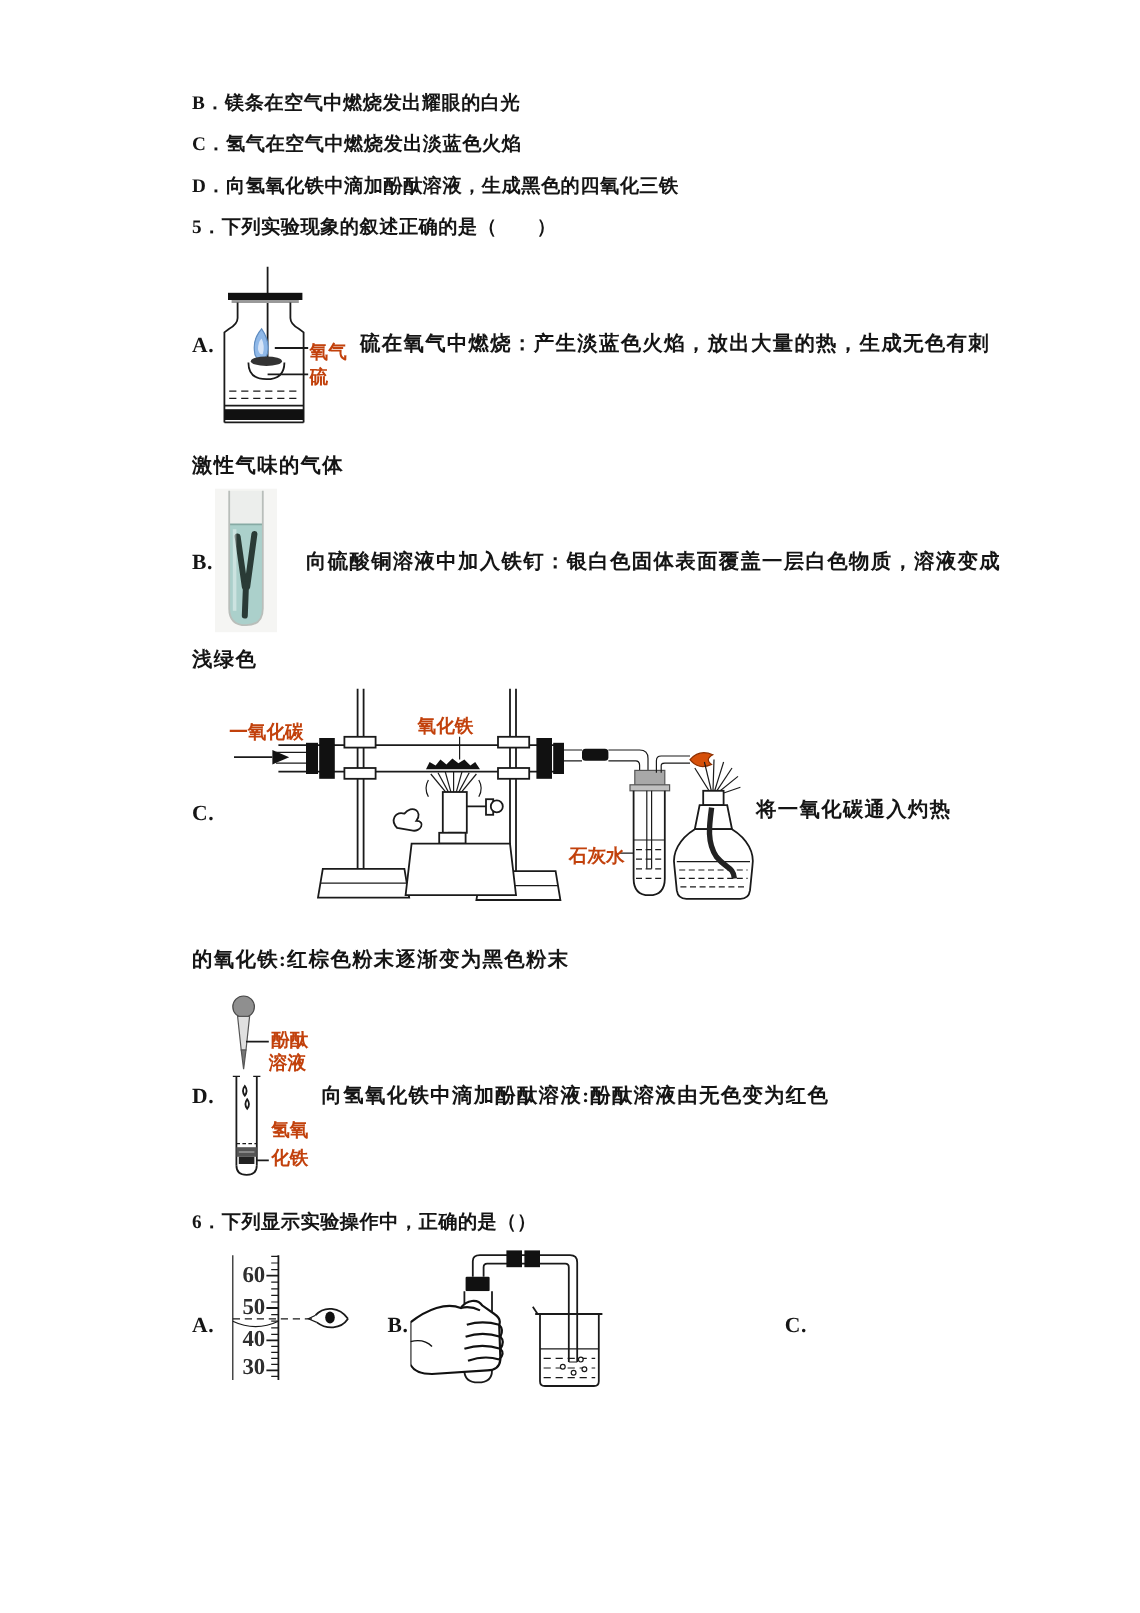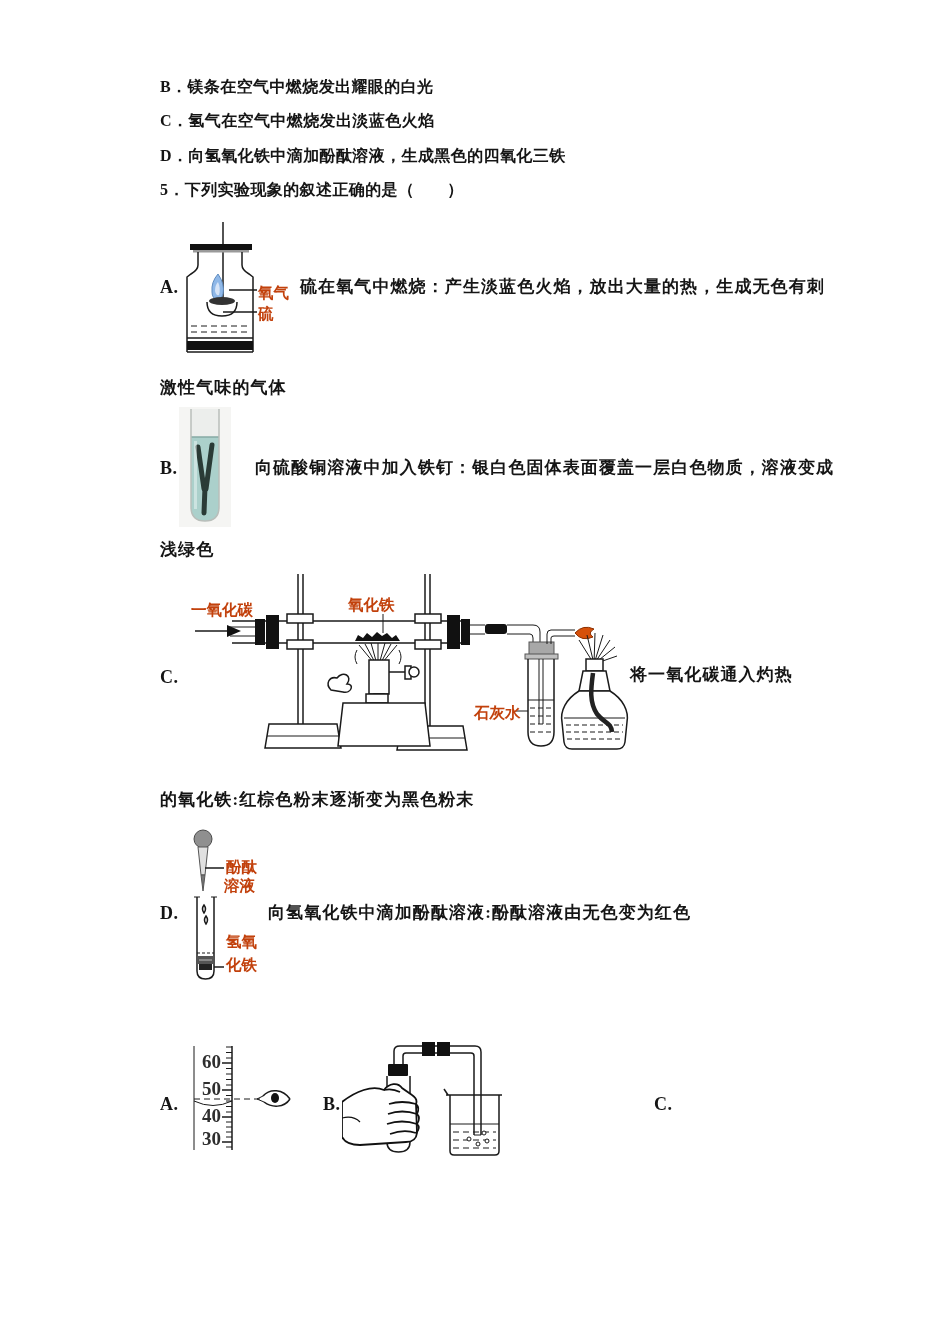--- a/index.html
+++ b/index.html
@@ -218,20 +218,21 @@
       <line x1="16" y1="137" x2="29" y2="137" stroke="#bbb" stroke-width="1"></line>
       <line class="ink" x1="31" y1="144" x2="41" y2="144"></line>
     </g>
   </svg>
   <div class="abs lab" style="left:226px;top:857px;">酚酞</div>
   <div class="abs lab" style="left:224px;top:876px;text-align:right;">溶液</div>
   <div class="abs lab" style="left:226px;top:932px;text-align:center;">氢氧</div>
   <div class="abs lab" style="left:226px;top:955px;">化铁</div>
   <div class="abs t" style="left:268px;top:903px;">向氢氧化铁中滴加酚酞溶液:酚酞溶液由无色变为红色</div>
 
+  <div class="abs t t-top" style="left:160px;top:1010px;">6．下列显示实验操作中，正确的是（）</div>
 
   <div class="abs t letter" style="left:160px;top:1094px;">A.</div>
   <svg class="abs" style="left:191px;top:1042px;" width="110" height="112" viewBox="0 0 110 112">
     <g>
       <line class="ink-thin" x1="3" y1="4" x2="3" y2="108"></line>
       <line class="ink" x1="41" y1="4" x2="41" y2="108" stroke-width="2.5"></line>
     </g>
     <g>
       <text x="30" y="26" font-size="19" text-anchor="end">60</text>
       <text x="30" y="53" font-size="19" text-anchor="end">50</text>

